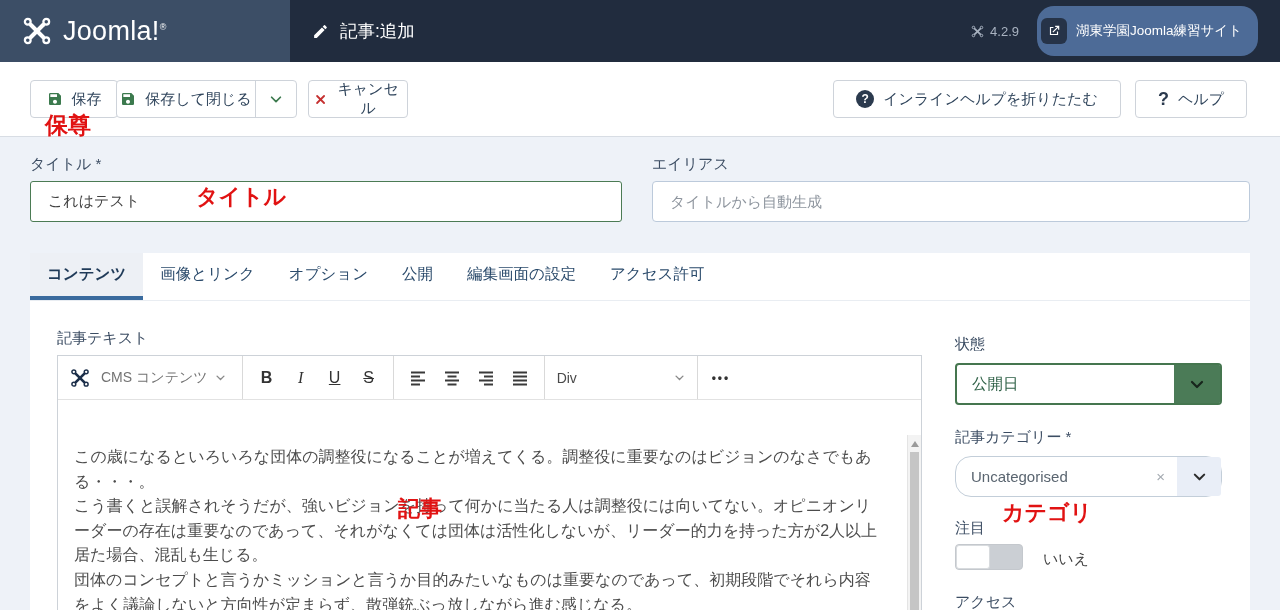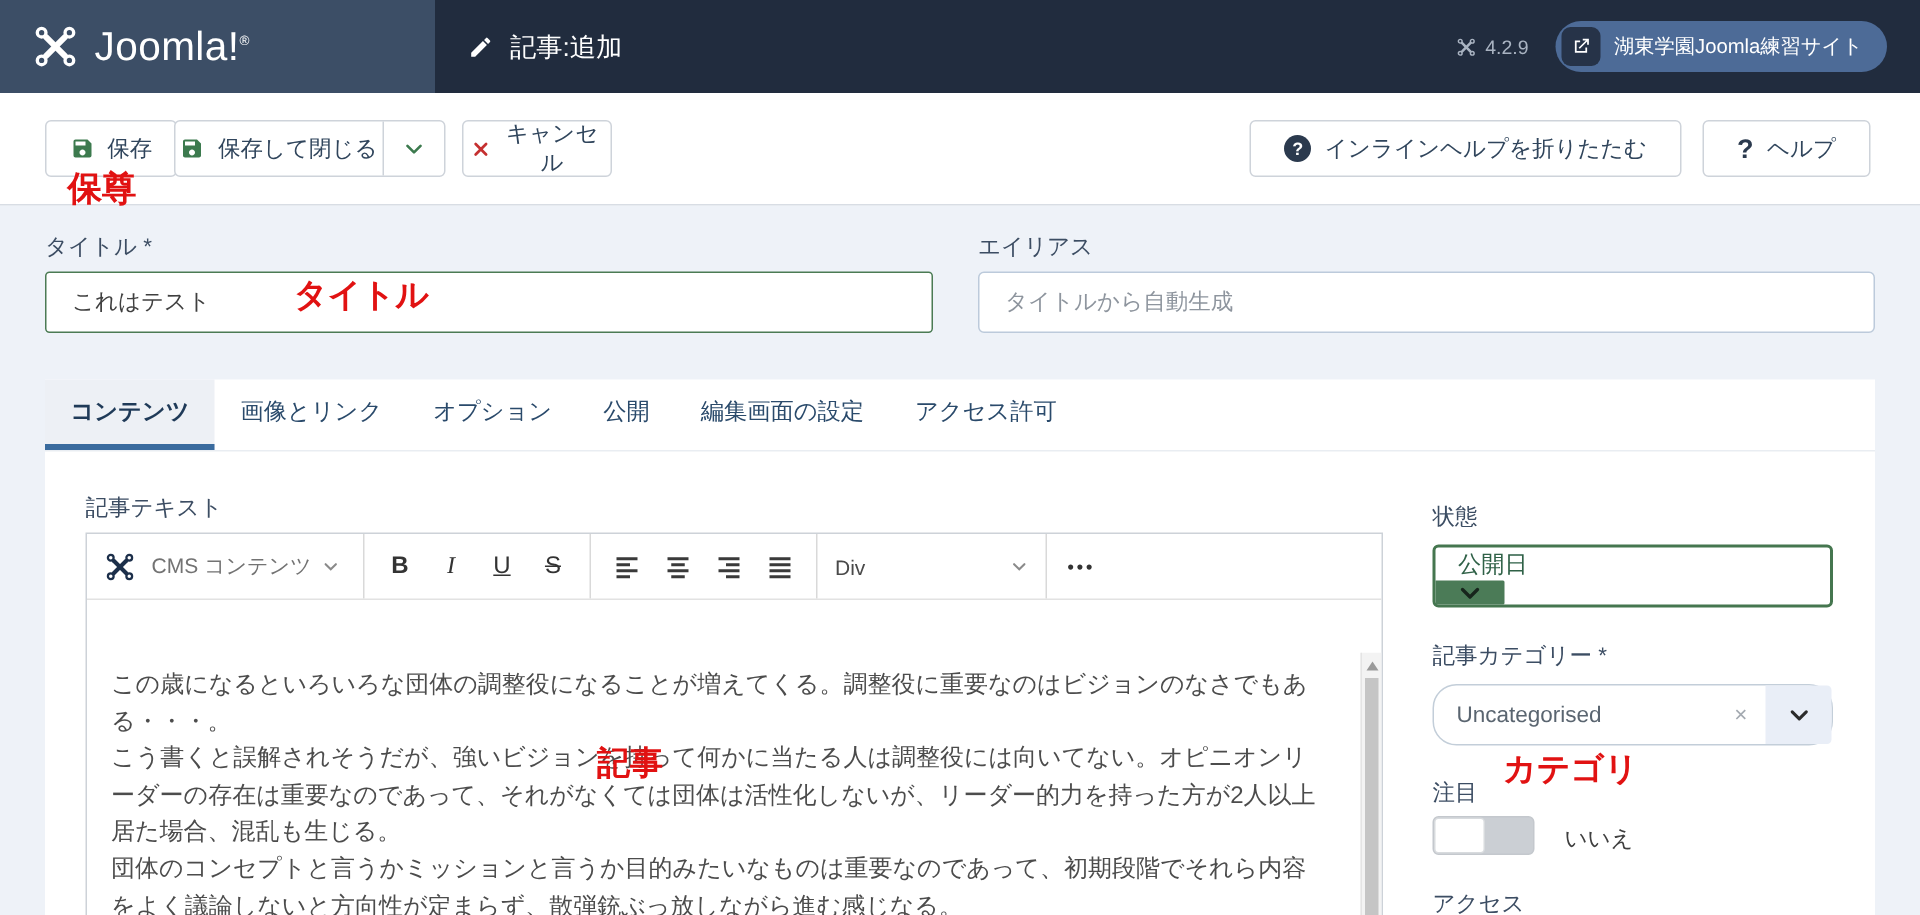--- a/index.html
+++ b/index.html
@@ -8,21 +8,21 @@
 
   
   .topbar{position:absolute;top:0;left:0;width:1280px;height:62px;background:#212c3e;display:flex;align-items:center;}
   .brand{width:290px;height:62px;background:#3c4e66;display:flex;align-items:center;gap:11px;
          padding-left:22px;box-sizing:border-box;color:#fff;flex:none;}
   .brand-text{font-size:27px;letter-spacing:.3px;}
   .brand-text sup{font-size:9px;}
   .page-heading{display:flex;align-items:center;gap:11px;margin-left:22px;color:#fff;font-size:17.5px;}
   .top-right{position:absolute;right:22px;top:0;height:62px;display:flex;align-items:center;gap:18px;}
   .version{color:#a9b3c1;font-size:13px;display:flex;gap:6px;align-items:center;}
-  .site-pill{height:34px;background:#4d6b97;border-radius:17px;display:flex;align-items:center;gap:9px;
+  .site-pill{height:50px;background:#4d6b97;border-radius:17px;display:flex;align-items:center;gap:9px;
              padding:0 16px 0 4px;color:#fff;font-size:13.5px;border:none;cursor:pointer;font-family:inherit;}
   .pill-iconbox{width:26px;height:26px;background:#263348;border-radius:6px;display:flex;align-items:center;justify-content:center;flex:none;}
 
   
   .toolbar{position:absolute;top:62px;left:0;width:1280px;height:75px;background:#fff;border-bottom:1px solid #d8dde4;box-sizing:border-box;}
   .btn{position:absolute;top:18px;height:38px;display:flex;align-items:center;justify-content:center;gap:9px;
        background:#fff;border:1px solid #ced3da;border-radius:4px;color:#30455c;font-size:15px;
        box-sizing:border-box;cursor:pointer;font-family:inherit;}
   .btn-group{position:absolute;top:18px;left:116px;width:181px;height:38px;display:flex;align-items:stretch;
              background:#fff;border:1px solid #ced3da;border-radius:4px;box-sizing:border-box;}
@@ -64,21 +64,21 @@
   .editor-content{position:absolute;top:79px;left:0;right:0;bottom:0;overflow:hidden;}
   .editor-content .inner{padding:10px 40px 0 16px;font-size:16px;line-height:24.6px;color:#4c4c4c;}
   .editor-content p{margin:0;}
   .vscroll{position:absolute;top:0;right:0;width:14px;bottom:0;background:#f3f3f3;border-left:1px solid #e4e4e4;box-sizing:border-box;}
   .vscroll .up{width:0;height:0;border-left:4px solid transparent;border-right:4px solid transparent;border-bottom:6px solid #9a9a9a;margin:6px auto 0;}
   .vscroll .thumb{position:absolute;top:17px;bottom:0;left:2px;width:9px;background:#c5c5c5;}
 
   
   .side-label{position:absolute;left:925px;font-size:15px;color:#3c4d63;}
   .status-select{position:absolute;left:925px;top:110px;width:267px;height:42px;border:2px solid #45764f;border-radius:4px;
-                 background:#fff;display:flex;box-sizing:border-box;cursor:pointer;flex-direction:column;}
+                 background:#fff;display:flex;box-sizing:border-box;cursor:pointer;}
   .status-text{flex:1;display:flex;align-items:center;padding-left:15px;color:#2f6147;font-size:15.5px;}
   .status-chevron{width:46px;background:#4b7b57;display:flex;align-items:center;justify-content:center;border-radius:0 1px 1px 0;}
   .category-select{position:absolute;left:925px;top:203px;width:267px;height:41px;border:1px solid #c3ced9;border-radius:16px;
                    background:#fff;display:flex;align-items:center;box-sizing:border-box;cursor:pointer;}
   .cat-text{flex:1;padding-left:15px;font-size:15px;color:#5a6570;}
   .cat-clear{color:#a4aab1;font-size:15px;padding:0 12px;cursor:pointer;}
   .cat-chevron{width:44px;align-self:stretch;background:#e9eef7;border-radius:0 3px 3px 0;display:flex;align-items:center;justify-content:center;}
   .toggle{position:absolute;left:925px;top:291px;width:68px;height:26px;background:#cbcfd4;border:1px solid #c4c8cd;border-radius:4px;cursor:pointer;box-sizing:border-box;}
   .toggle .knob{position:absolute;left:0;top:0;width:34px;height:24px;background:#fff;border:1px solid #d8dbde;border-radius:3px;box-sizing:border-box;}
   .featured-value{position:absolute;left:1013px;top:297px;font-size:15px;color:#3f3f3f;}

